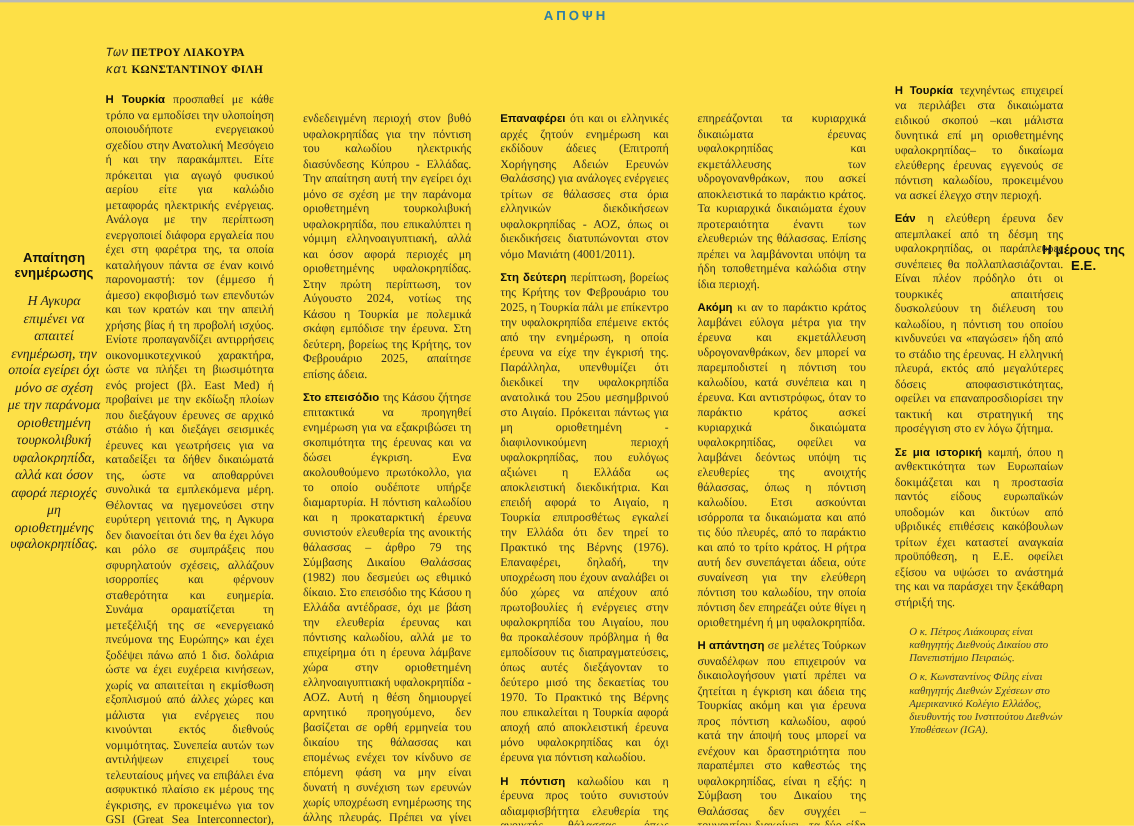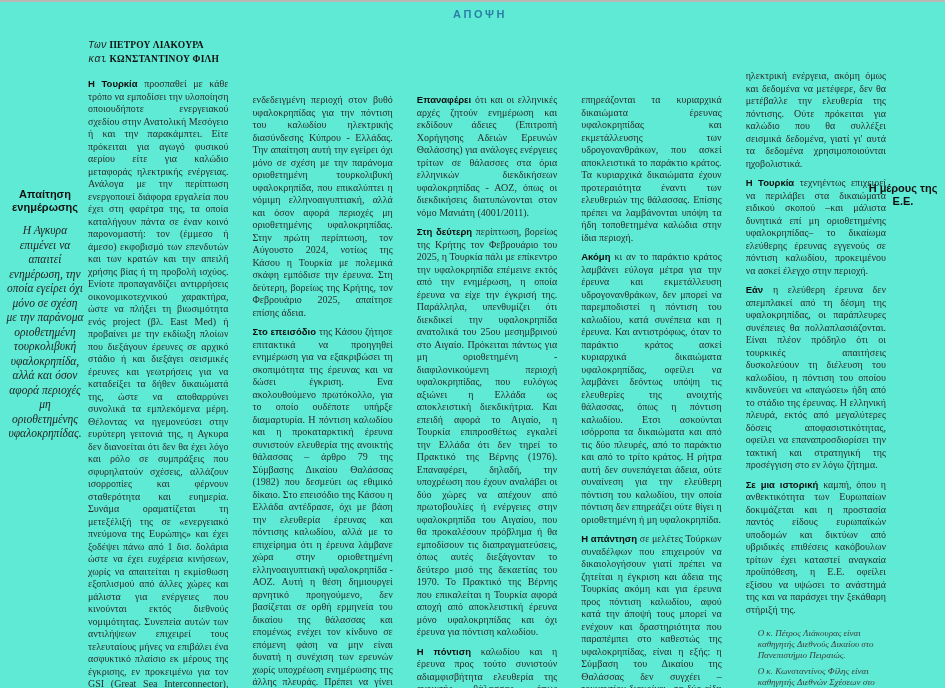--- a/index.html
+++ b/index.html
@@ -3,21 +3,21 @@
 <meta charset="utf-8">
 <style>
   html,body { margin:0; padding:0; }
   body {
     width:945px; height:688px;
     background:#f4f4f2;
     font-family:"Liberation Serif", serif;
   }
   .page {
     position:relative; width:945px; height:688px;
-    background:#5eead4;
+    background:#fde047;
     border-top:2px solid #b9b9b6;
     box-sizing:border-box;
     overflow:hidden;
   }
   
   .article-header {
     position:absolute; left:90px; top:6px; width:780px;
     text-align:center;
   }
   .kicker {
@@ -69,21 +69,21 @@
     font-style:italic; font-size:9px; line-height:11px; color:#3c3c3c;
   }
   
   .note {
     position:absolute; text-align:center;
   }
   .note-left  { left:6px;  top:186px; width:78px; }
   .note-right { left:866px; top:180px; width:74px; }
   .note-title {
     font-family:"Liberation Sans", sans-serif;
-    font-weight:bold; font-size:11px; line-height:13px; color:#101010;
+    font-weight:bold; font-size:11px; line-height:13px; color:#101010;margin-top:21px;
   }
   .note-text {
     margin-top:9px;
     font-family:"Liberation Serif", serif;
     font-style:italic; font-size:11.5px; line-height:14.5px; color:#242424;
   }
 </style>
 </head>
 <body>
 
@@ -127,21 +127,20 @@
       <p><b class="lead">Η πόντιση</b><span>καλωδίου και η έρευνα προς τούτο συνιστούν αδιαμφισβήτητα ελευθερία της ανοικτής θάλασσας, όπως διασφαλίζεται ρητά στο άρθρο 79 παράγραφοι 1 και 2 της σύμβασης. Η πόντιση καλωδίου δεν μπορεί να εμποδιστεί στην υφαλοκρηπίδα, υπό τον όρο ότι θα λαμβάνεται δεόντως υπόψη να μην παρενοχλούνται ούτε να</span></p>
     </div>
 
     <div class="col pad">
       <p><b class="lead"></b><span>επηρεάζονται τα κυριαρχικά δικαιώματα έρευνας υφαλοκρηπίδας και εκμετάλλευσης των υδρογονανθράκων, που ασκεί αποκλειστικά το παράκτιο κράτος. Τα κυριαρχικά δικαιώματα έχουν προτεραιότητα έναντι των ελευθεριών της θάλασσας. Επίσης πρέπει να λαμβάνονται υπόψη τα ήδη τοποθετημένα καλώδια στην ίδια περιοχή.</span></p>
       <p><b class="lead">Ακόμη</b><span>κι αν το παράκτιο κράτος λαμβάνει εύλογα μέτρα για την έρευνα και εκμετάλλευση υδρογονανθράκων, δεν μπορεί να παρεμποδιστεί η πόντιση του καλωδίου, κατά συνέπεια και η έρευνα. Και αντιστρόφως, όταν το παράκτιο κράτος ασκεί κυριαρχικά δικαιώματα υφαλοκρηπίδας, οφείλει να λαμβάνει δεόντως υπόψη τις ελευθερίες της ανοιχτής θάλασσας, όπως η πόντιση καλωδίου. Ετσι ασκούνται ισόρροπα τα δικαιώματα και από τις δύο πλευρές, από το παράκτιο και από το τρίτο κράτος. Η ρήτρα αυτή δεν συνεπάγεται άδεια, ούτε συναίνεση για την ελεύθερη πόντιση του καλωδίου, την οποία πόντιση δεν επηρεάζει ούτε θίγει η οριοθετημένη ή μη υφαλοκρηπίδα.</span></p>
       <p><b class="lead">Η απάντηση</b><span>σε μελέτες Τούρκων συναδέλφων που επιχειρούν να δικαιολογήσουν γιατί πρέπει να ζητείται η έγκριση και άδεια της Τουρκίας ακόμη και για έρευνα προς πόντιση καλωδίου, αφού κατά την άποψή τους μπορεί να ενέχουν και δραστηριότητα που παραπέμπει στο καθεστώς της υφαλοκρηπίδας, είναι η εξής: η Σύμβαση του Δικαίου της Θαλάσσας δεν συγχέει –τουναντίον διακρίνει– τα δύο είδη έρευνας. Η έρευνα και πόντιση καλωδίου και η υποδομή προς τούτο δεν επιφέρει μεταβολές στη φυσική κατάσταση του βυθού, ούτε διαφοροποιούνται μεταξύ τους τα καλώδια. Το εν θέματι καλώδιο θα μεταφέρει</span></p>
     </div>
 
     <div class="col">
-      <p><b class="lead"></b><span>ηλεκτρική ενέργεια, ακόμη όμως και δεδομένα να μετέφερε, δεν θα μετέβαλλε την ελευθερία της πόντισης. Ούτε πρόκειται για καλώδιο που θα συλλέξει σεισμικά δεδομένα, γιατί γι' αυτά τα δεδομένα χρησιμοποιούνται ηχοβολιστικά.</span></p>
       <p><b class="lead">Η Τουρκία</b><span>τεχνηέντως επιχειρεί να περιλάβει στα δικαιώματα ειδικού σκοπού –και μάλιστα δυνητικά επί μη οριοθετημένης υφαλοκρηπίδας– το δικαίωμα ελεύθερης έρευνας εγγενούς σε πόντιση καλωδίου, προκειμένου να ασκεί έλεγχο στην περιοχή.</span></p>
       <p><b class="lead">Εάν</b><span>η ελεύθερη έρευνα δεν απεμπλακεί από τη δέσμη της υφαλοκρηπίδας, οι παράπλευρες συνέπειες θα πολλαπλασιάζονται. Είναι πλέον πρόδηλο ότι οι τουρκικές απαιτήσεις δυσκολεύουν τη διέλευση του καλωδίου, η πόντιση του οποίου κινδυνεύει να «παγώσει» ήδη από το στάδιο της έρευνας. Η ελληνική πλευρά, εκτός από μεγαλύτερες δόσεις αποφασιστικότητας, οφείλει να επαναπροσδιορίσει την τακτική και στρατηγική της προσέγγιση στο εν λόγω ζήτημα.</span></p>
       <p><b class="lead">Σε μια ιστορική</b><span>καμπή, όπου η ανθεκτικότητα των Ευρωπαίων δοκιμάζεται και η προστασία παντός είδους ευρωπαϊκών υποδομών και δικτύων από υβριδικές επιθέσεις κακόβουλων τρίτων έχει καταστεί αναγκαία προϋπόθεση, η Ε.Ε. οφείλει εξίσου να υψώσει το ανάστημά της και να παράσχει την ξεκάθαρη στήριξή της.</span></p>
       <div class="credits">
         <p>Ο κ. Πέτρος Λιάκουρας είναι καθηγητής Διεθνούς Δικαίου στο Πανεπιστήμιο Πειραιώς.</p>
         <p>Ο κ. Κωνσταντίνος Φίλης είναι καθηγητής Διεθνών Σχέσεων στο Αμερικανικό Κολέγιο Ελλάδος, διευθυντής του Ινστιτούτου Διεθνών Υποθέσεων (IGA).</p>
       </div>
     </div>
 
   </div>

